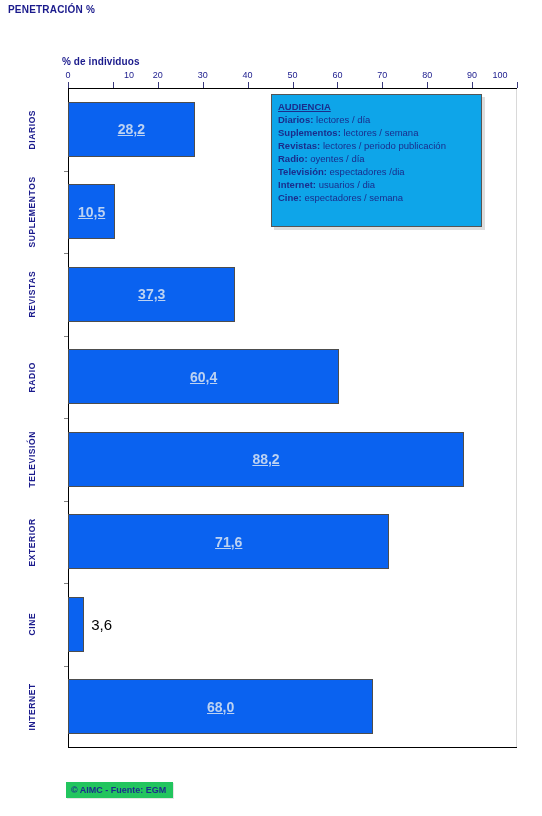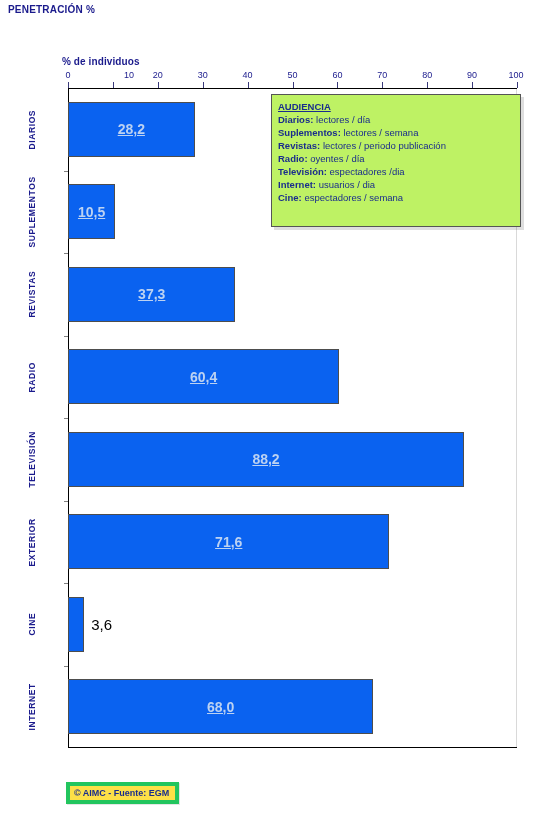--- a/index.html
+++ b/index.html
@@ -126,23 +126,23 @@
     color: #000000;
     transform: translateY(-50%);
     white-space: nowrap;
   }
 
   
   #legend-box {
     position: absolute;
     left: 271px;
     top: 94px;
-    width: 250px;
+    width: 211px;
     height: 133px;
-    background: #bef264;
+    background: #0ea5e9;
     border: 1px solid #555555;
     box-sizing: border-box;
     box-shadow: 3px 3px 0 rgba(0,0,0,0.13);
     padding: 5px 0 0 6px;
   }
   #legend-title {
     font-size: 9.5px;
     font-weight: bold;
     color: #1a2d8c;
     text-decoration: underline;
@@ -159,22 +159,22 @@
   }
   .legend-row .val {
     font-weight: normal;
   }
 
   
   #source-box {
     position: absolute;
     left: 66px;
     top: 782px;
-    border: 4px solid #22c55e;
-    background: #fde047;
+    border: 1px solid #22c55e;
+    background: #22c55e;
     padding: 2px 6px 2px 4px;
     font-size: 9px;
     font-weight: bold;
     color: #1a2d8c;
     white-space: nowrap;
     box-shadow: 1px 1px 0 rgba(0,0,0,0.10);
   }
 </style>
 </head>
 <body>
@@ -197,21 +197,21 @@
     <div class="tick-label" style="left: 292.5px;">50</div>
     <div class="tick-mark" style="left: 292.5px;"></div>
     <div class="tick-label" style="left: 337.4px;">60</div>
     <div class="tick-mark" style="left: 337.4px;"></div>
     <div class="tick-label" style="left: 382.3px;">70</div>
     <div class="tick-mark" style="left: 382.3px;"></div>
     <div class="tick-label" style="left: 427.2px;">80</div>
     <div class="tick-mark" style="left: 427.2px;"></div>
     <div class="tick-label" style="left: 472.1px;">90</div>
     <div class="tick-mark" style="left: 472.1px;"></div>
-    <div class="tick-label" style="left: 516px;">100</div>
+    <div class="tick-label" style="left: 500px;">100</div>
     <div class="tick-mark" style="left: 517px;"></div>
   </div>
 
 <div id="plot-frame"></div>
 
 <div id="cat-layer">
     <div class="cat-label" style="top: 88px; height: 82.5px;">DIARIOS</div>
     <div class="cat-label" style="top: 170.5px; height: 82.5px;">SUPLEMENTOS</div>
     <div class="cat-tick" style="top: 170.5px;"></div>
     <div class="cat-label" style="top: 253px; height: 82.5px;">REVISTAS</div>

